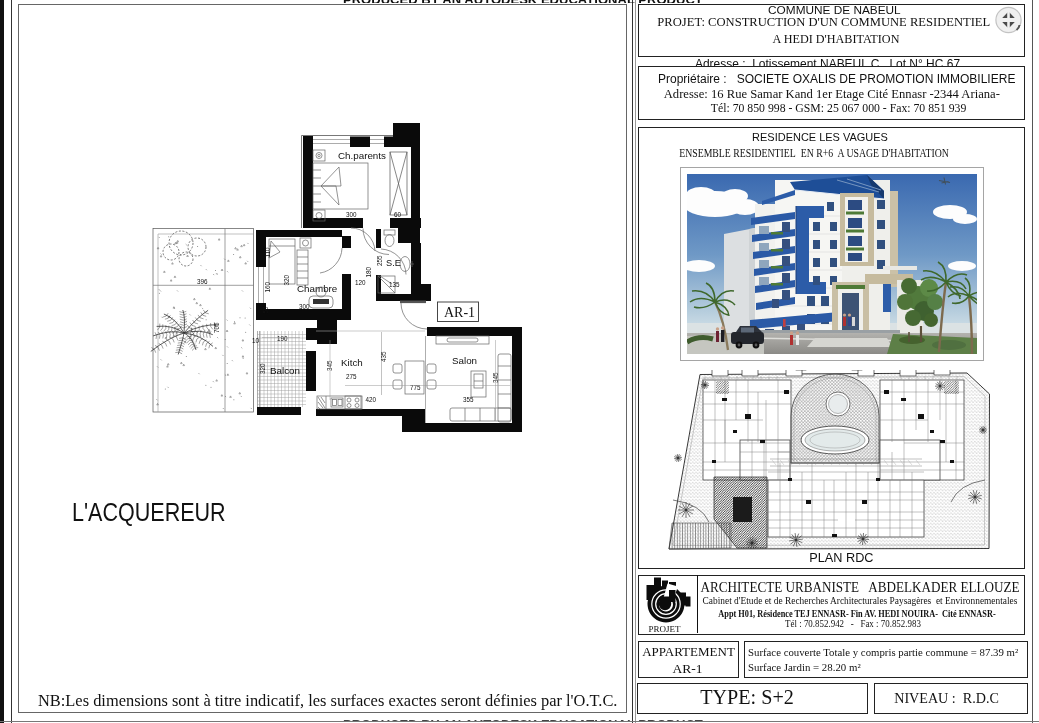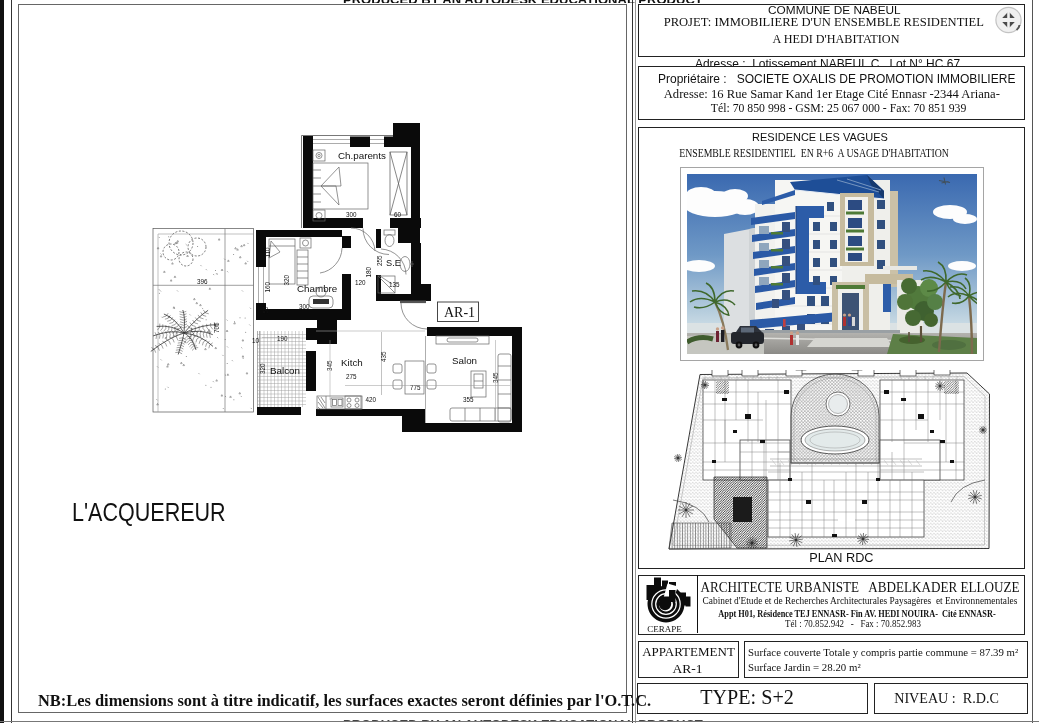--- a/index.html
+++ b/index.html
@@ -29,21 +29,21 @@
 <div class="abs" style="left:343px;top:0;width:362px;height:3.4px;overflow:hidden;">
   <div style="position:absolute;left:0;top:-7.1px;font:bold 13.05px 'Liberation Sans',sans-serif;color:#111;white-space:nowrap;line-height:1;">PRODUCED BY AN AUTODESK EDUCATIONAL PRODUCT</div>
 </div>
 
 <div class="abs" style="left:343px;top:718.9px;width:362px;height:2.6px;overflow:hidden;">
   <div style="position:absolute;left:0;top:-1.4px;font:bold 13.05px 'Liberation Sans',sans-serif;color:#444;white-space:nowrap;line-height:1;">PRODUCED BY AN AUTODESK EDUCATIONAL PRODUCT</div>
 </div>
 
 <div class="box" style="left:638px;top:4px;width:385px;height:51px;"></div>
 <div class="line" style="left:634.4px;top:4.6px;font-size:11.82px;">COMMUNE DE NABEUL</div>
-<div class="line ser" style="left:623.8px;top:15.8px;font-size:12.58px;">PROJET: IMMOBILIERE D'UN ENSEMBLE RESIDENTIEL</div>
+<div class="line ser" style="left:623.8px;top:15.8px;font-size:12.58px;">PROJET: CONSTRUCTION D'UN COMMUNE RESIDENTIEL</div>
 <div class="line ser" style="left:636px;top:33.2px;font-size:12.17px;">A HEDI D'HABITATION</div>
 <div class="line" style="left:627.5px;top:58px;font-size:11.98px;">Adresse :&nbsp; Lotissement NABEUL C&nbsp;&nbsp; Lot N° HC 67</div>
 
 <div class="box" style="left:638px;top:66px;width:385px;height:52px;"></div>
 <div class="line" style="left:636.7px;top:72.5px;font-size:12px;">Propriétaire :&nbsp;&nbsp; SOCIETE OXALIS DE PROMOTION IMMOBILIERE</div>
 <div class="line ser" style="left:631.8px;top:87.9px;font-size:12.62px;">Adresse: 16 Rue Samar Kand 1er Etage Cité Ennasr -2344 Ariana-</div>
 <div class="line ser" style="left:638.6px;top:102.8px;font-size:11.76px;">Tél: 70 850 998 - GSM: 25 067 000 - Fax: 70 851 939</div>
 
 <div class="box" style="left:638px;top:127px;width:385px;height:440px;"></div>
 <div class="line" style="left:619.9px;top:132.1px;font-size:11.5px;transform:scaleX(0.954);">RESIDENCE LES VAGUES</div>
@@ -492,40 +492,40 @@
 <g stroke="#fff" fill="none" stroke-width="1.2">
   <circle cx="666" cy="604" r="14.2"></circle>
   <circle cx="666" cy="604" r="10.3"></circle>
 </g>
 <polygon points="667.5,583.5 678,586.5 671,605 662.5,601.5" fill="#fff"></polygon>
 <circle cx="665" cy="604" r="6.2" fill="#0c0c0c"></circle>
 <rect x="660" y="596.5" width="10" height="9" fill="#0c0c0c"></rect>
 <rect x="669" y="590" width="6.5" height="12" fill="#0c0c0c"></rect>
 </svg>
 </div>
-<div class="line ser" style="left:464.4px;top:625.2px;font-size:9px;">CERAPE</div>
+<div class="line ser" style="left:464.4px;top:625.2px;font-size:9px;">PROJET</div>
 <div class="line ser" style="left:660.3px;top:580px;font-size:14.5px;transform:scaleX(0.905);">ARCHITECTE URBANISTE&nbsp;&nbsp; ABDELKADER ELLOUZE</div>
 <div class="line ser" style="left:660.3px;top:595.3px;font-size:11px;transform:scaleX(0.852);">Cabinet d'Etude et de Recherches Architecturales Paysagères&nbsp; et Environnementales</div>
 <div class="line ser" style="left:657.3px;top:609.1px;font-size:10.5px;font-weight:bold;transform:scaleX(0.789);">Appt H01, Résidence TEJ ENNASR- Fin AV. HEDI NOUIRA-&nbsp; Cité ENNASR-</div>
 <div class="line ser" style="left:653.4px;top:619.4px;font-size:10.5px;transform:scaleX(0.85);">Tél : 70.852.942&nbsp;&nbsp; -&nbsp;&nbsp; Fax : 70.852.983</div>
 
 <div class="box" style="left:638px;top:641px;width:99px;height:35px;"></div>
 <div class="line ser" style="left:488.5px;top:645.3px;font-size:13px;">APPARTEMENT</div>
 <div class="line ser" style="left:487.5px;top:662.1px;font-size:13.5px;">AR-1</div>
 <div class="box" style="left:744px;top:641px;width:282px;height:35px;"></div>
 <div class="linel ser" style="left:748.2px;top:646.7px;font-size:11.3px;transform:scaleX(0.955);">Surface couverte Totale y compris partie commune = 87.39 m²</div>
 <div class="linel ser" style="left:748.2px;top:661.9px;font-size:11.3px;transform:scaleX(0.96);">Surface Jardin = 28.20 m²</div>
 
 <div class="box" style="left:637px;top:683px;width:229px;height:29px;"></div>
 <div class="linel ser" style="left:654.3px;top:687.1px;font-size:20.14px;margin-left:46px;">TYPE: S+2</div>
 <div class="box" style="left:874px;top:683px;width:152px;height:29px;"></div>
 <div class="linel ser" style="left:894.2px;top:691.3px;font-size:14.14px;">NIVEAU :&nbsp; R.D.C</div>
 
 <div class="linel" style="left:72.3px;top:498.6px;font-size:26px;transform:scaleX(0.828);">L'ACQUEREUR</div>
-<div class="linel ser" style="left:38px;top:692.8px;font-size:16.42px;font-weight:bold;">NB:Les dimensions sont à titre indicatif, les surfaces exactes seront définies par l'O.T.C.</div>
+<div class="linel ser" style="left:38px;top:692.8px;font-size:16.42px;">NB:Les dimensions sont à titre indicatif, les surfaces exactes seront définies par l'O.T.C.</div>
 
 <div id="panicon" class="abs" style="left:994px;top:5px;width:30px;height:30px;">
 <svg width="30" height="30" viewBox="0 0 30 30">
 <circle cx="14.5" cy="15" r="12.6" fill="#f0f0f0" stroke="#c3c3c3" stroke-width="1.2"></circle>
 <g fill="#4a4a4a">
   <polygon points="8,13.2 14.5,6.6 21,13.2"></polygon>
   <polygon points="8,16.8 14.5,23.4 21,16.8"></polygon>
 </g>
 <rect x="13.2" y="5" width="2.6" height="20" fill="#f0f0f0"></rect>
 <rect x="6" y="13" width="17" height="4" fill="#f0f0f0"></rect>

